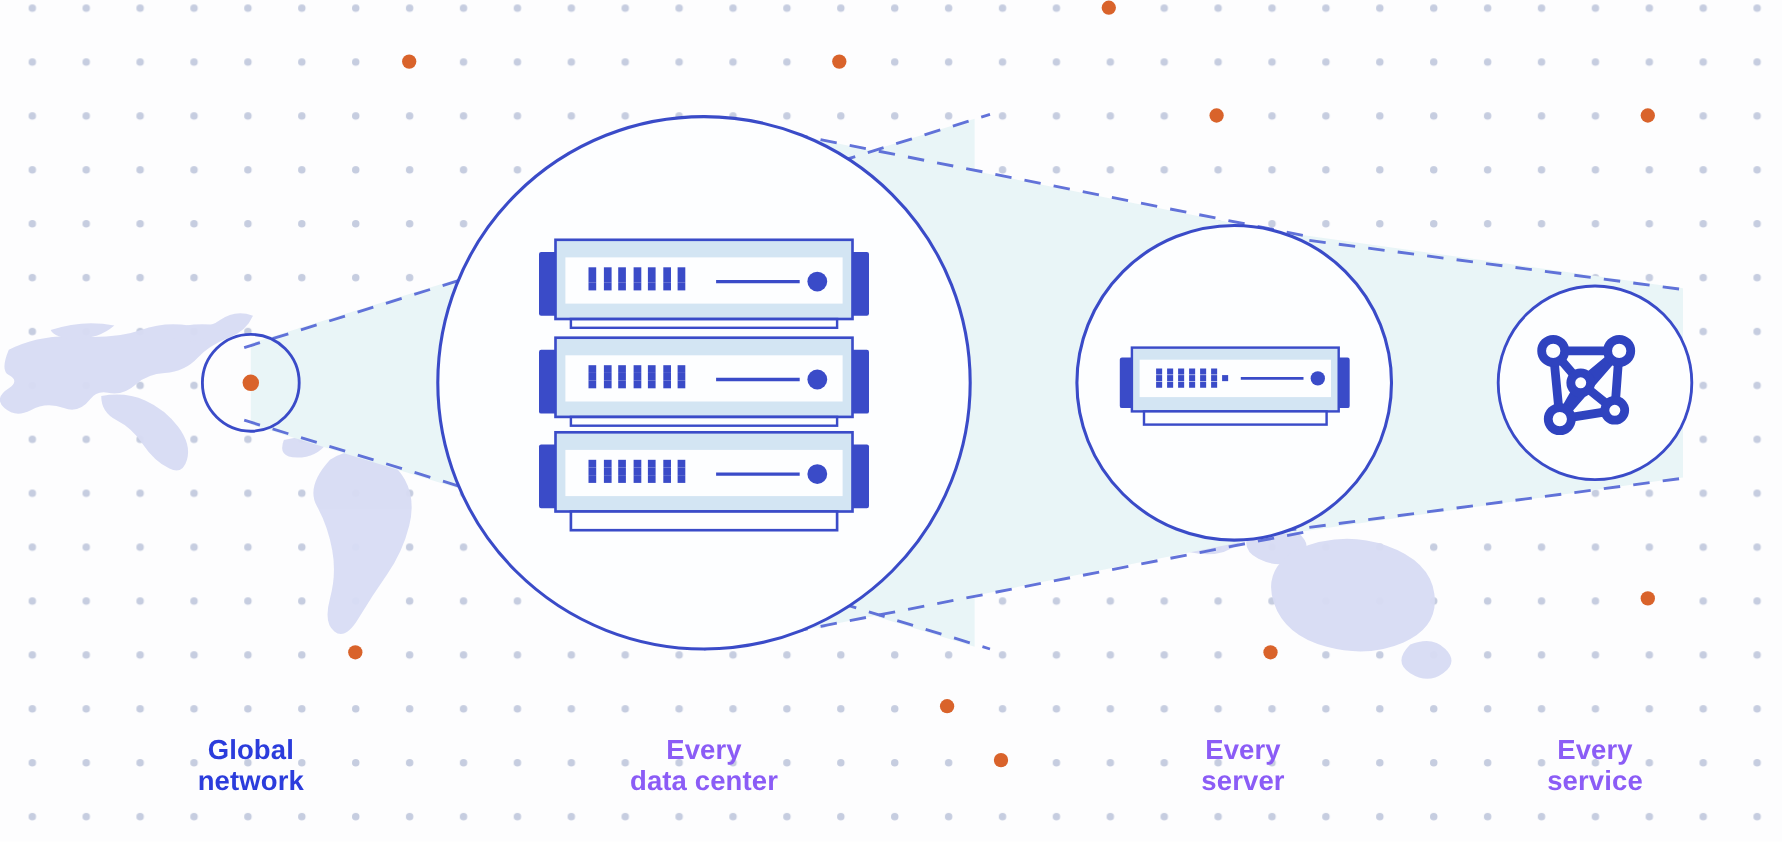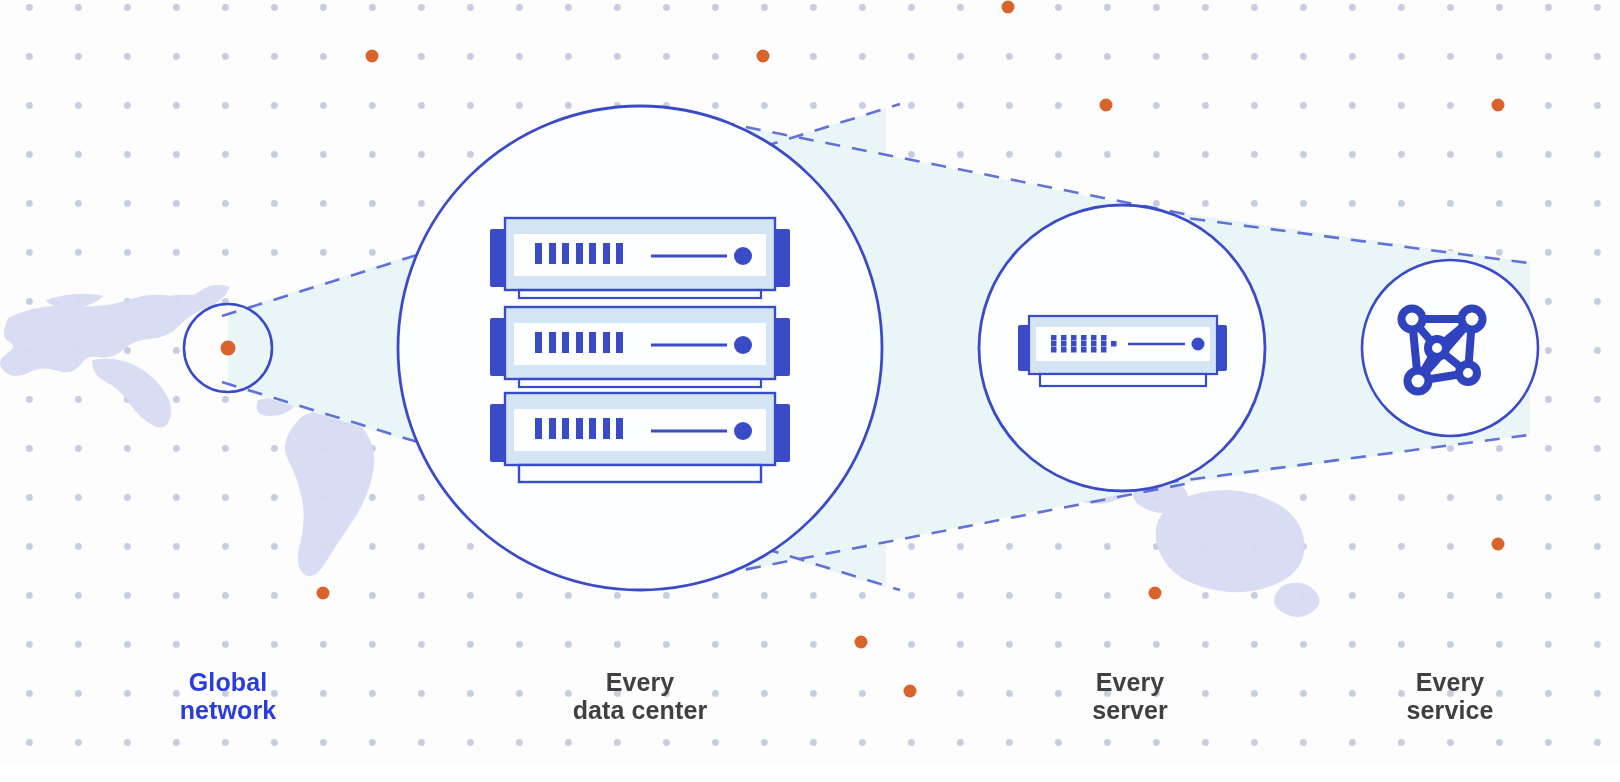--- a/index.html
+++ b/index.html
@@ -28,21 +28,21 @@
     position: absolute;
     text-align: center;
     font-family: "Liberation Sans", sans-serif;
     font-size: 25px;
     font-weight: 700;
     line-height: 1.12;
     letter-spacing: 0.1px;
     white-space: pre-line;
     transform: translateX(-50%);
   }
-  .label-dark { color: #404040; }
+  .label-dark { color: #8b5cf6; }
   .label-blue { color: #2b3cdc; }
 </style>
 </head>
 <body>
 
 <div id="stage">
 
   <svg id="diagram" viewBox="0 0 1620 782" width="1620" height="782" xmlns="http://www.w3.org/2000/svg">
     <defs>
 

